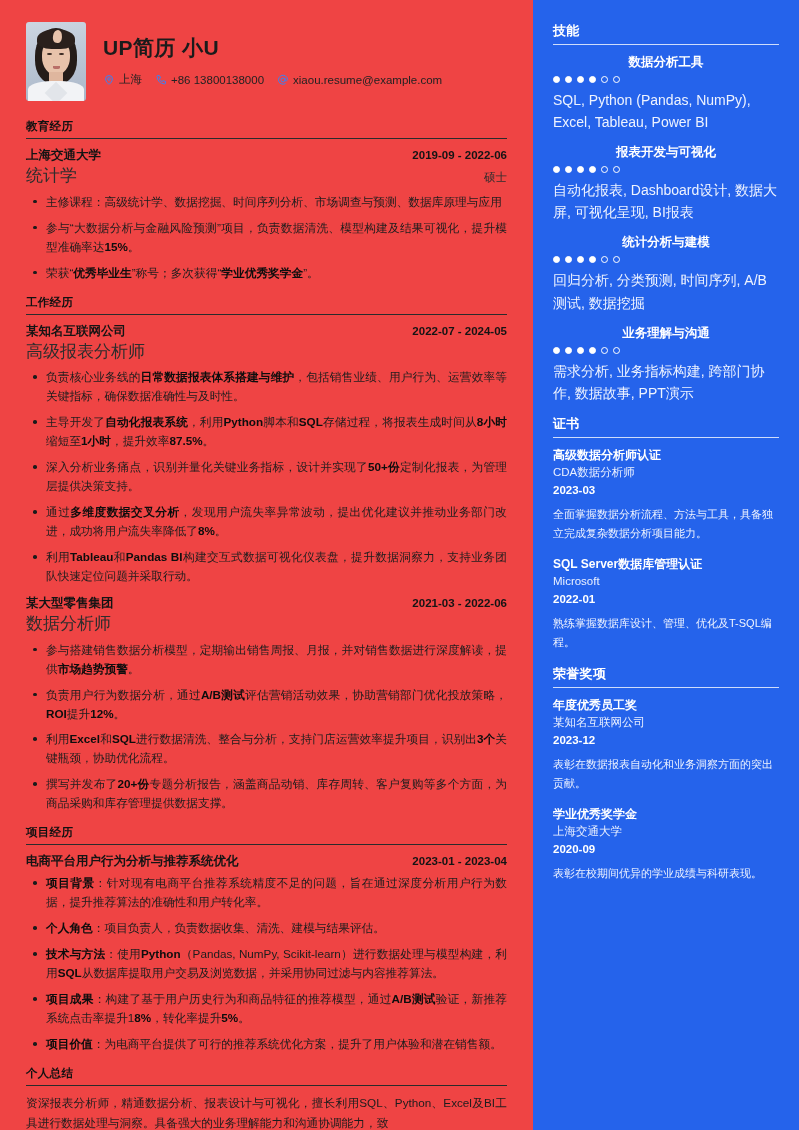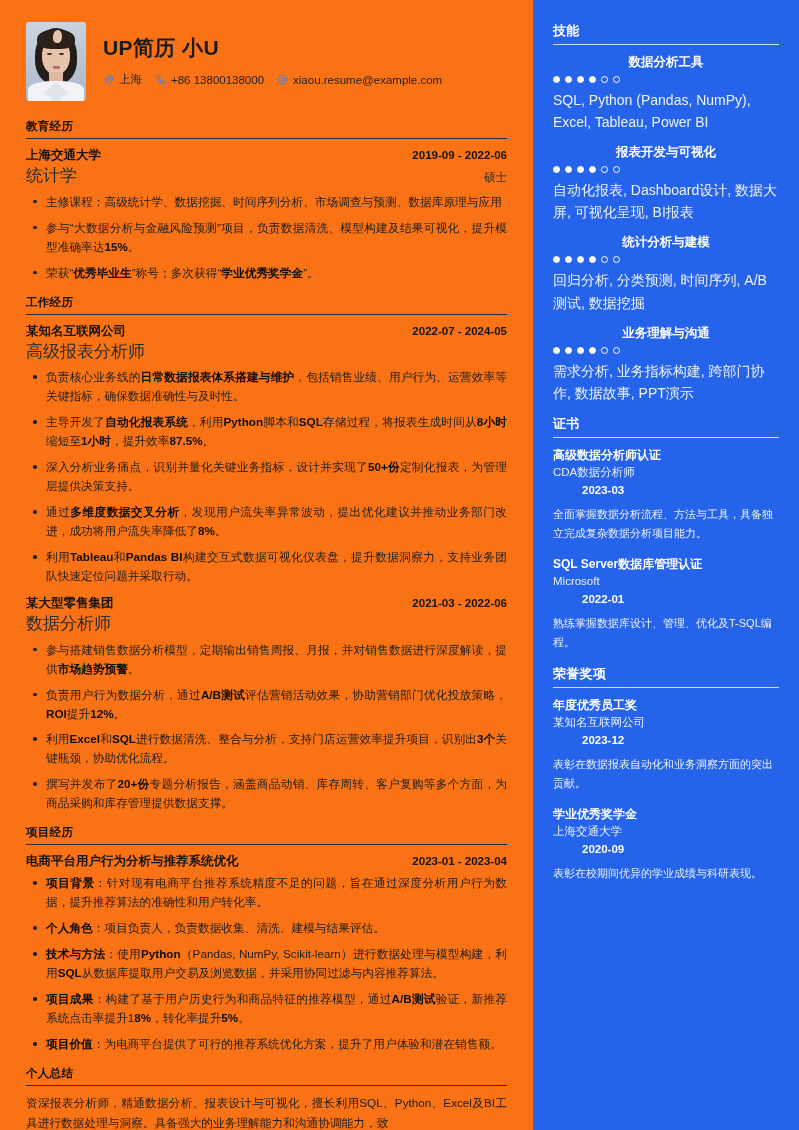--- a/index.html
+++ b/index.html
@@ -12,21 +12,21 @@
     position:relative;
     width:799px; height:1130px;
     display:flex;
     overflow:hidden;
     background:#fff;
   }
   
   .left {
     width:533px;
     padding:22px 26px 0 26px;
-    background:#f97316;
+    background:#ef4444;
     overflow:hidden;
   }
   .header {
     display:flex;
     align-items:flex-start;
     gap:17px;
     margin-bottom:18px;
   }
   .photo {
     width:60px; height:79px;
@@ -193,21 +193,21 @@
   .dot.on { background:#ffffff; }
   .dot.off { background:transparent; }
   .skill-desc {
     font-size:14px;
     line-height:1.58;
     color:#eef3ff;
   }
   .cert { margin-bottom:12px; }
   .cert-name { font-size:12px; font-weight:700; color:#fff; line-height:1.45; }
   .cert-org { font-size:11.5px; color:#eaf0ff; line-height:1.5; }
-  .cert-date { font-size:11.5px; font-weight:700; color:#fff; line-height:1.5;margin-left:29px; }
+  .cert-date { font-size:11.5px; font-weight:700; color:#fff; line-height:1.5; }
   .cert-desc { font-size:11px; line-height:1.78; color:#eef3ff; margin-top:6px; }
 </style>
 </head>
 <body>
 
 <div class="page">
 
   <div class="left">
 
     <div class="header">

